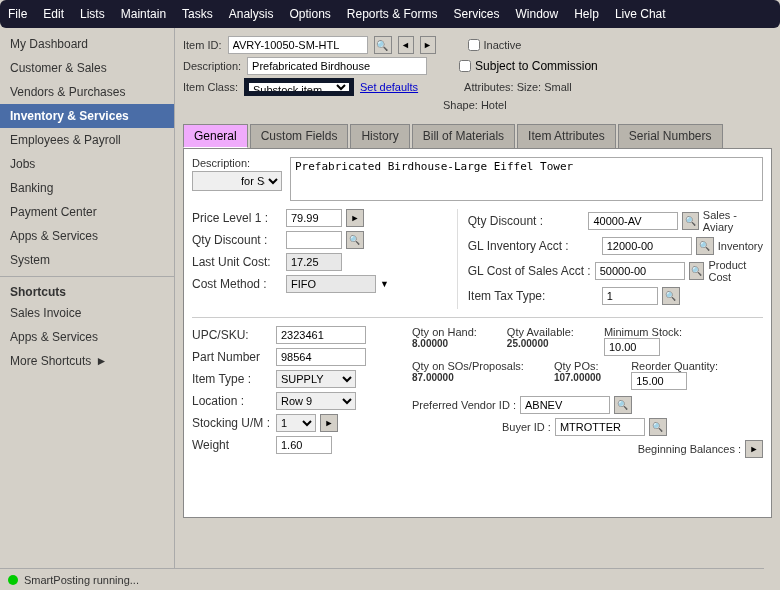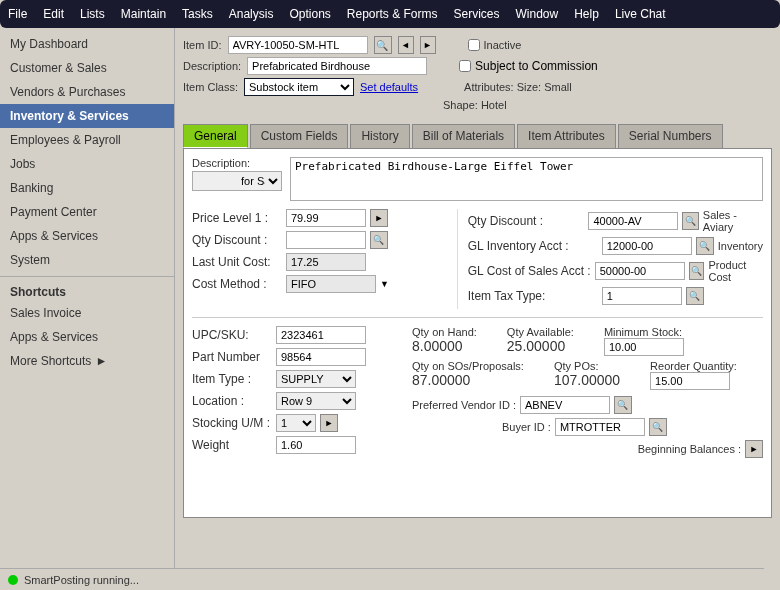--- a/index.html
+++ b/index.html
@@ -29,62 +29,62 @@
     .header-label { font-size: 11px; color: #333; white-space: nowrap; }
     .header-input { border: 1px solid #aaa; background: #fff; padding: 1px 4px; font-size: 11px; height: 18px; }
     .header-input-wide { width: 140px; }
     .nav-btn { background: #d4d0c8; border: 1px solid #888; width: 16px; height: 18px; cursor: pointer; display: flex; align-items: center; justify-content: center; font-size: 9px; }
     .search-btn { background: #d4d0c8; border: 1px solid #888; width: 18px; height: 18px; cursor: pointer; display: flex; align-items: center; justify-content: center; font-size: 10px; }
     .inactive-row { display: flex; align-items: center; gap: 16px; font-size: 11px; color: #333; }
     .checkbox-item { display: flex; align-items: center; gap: 4px; }
     .checkbox-item input[type=checkbox] { width: 12px; height: 12px; }
     .attributes-text { font-size: 11px; color: #333; }
     .set-defaults { color: #0000cc; text-decoration: underline; cursor: pointer; font-size: 11px; }
-    .select-small { font-size: 11px; height: 18px; border: 1px solid #0f172a; background: #fff; }
+    .select-small { font-size: 11px; height: 18px; border: 5px solid #0f172a; background: #fff; }
 
     
     .tabs-container { display: flex; margin-top: 6px; }
     .tab { padding: 4px 10px; background: #b8b4ac; border: 1px solid #888; border-bottom: none; cursor: pointer; font-size: 12px; color: #333; margin-right: 2px; white-space: nowrap; }
-    .tab.active { background: #84cc16; color: #000; font-weight: normal; border-bottom: 1px solid #fff; }
+    .tab.active { background: #f0abfc; color: #000; font-weight: normal; border-bottom: 1px solid #fff; }
 
     
     .form-panel { background: #fff; border: 1px solid #888; padding: 8px; min-height: 370px; }
 
     
     .desc-row { display: flex; align-items: flex-start; gap: 8px; margin-bottom: 8px; }
     .desc-left { display: flex; flex-direction: column; gap: 2px; }
     .desc-label { font-size: 11px; color: #333; }
     .desc-select { font-size: 11px; height: 20px; border: 1px solid #aaa; width: 90px; padding-left: 44px; }
     .desc-input { flex: 1; border: 1px solid #aaa; padding: 2px 4px; font-size: 11px; height: 44px; }
 
     
     .fields-section { display: flex; gap: 0; margin-top: 6px; }
     .fields-left { flex: 1; padding-right: 20px; }
     .fields-right { flex: 1; padding-left: 10px; border-left: 1px solid #ddd; }
     .field-row { display: flex; align-items: center; margin-bottom: 4px; gap: 4px; }
     .field-label { font-size: 12px; color: #333; white-space: nowrap; }
     .field-label-w { width: 90px; }
     .field-input { border: 1px solid #aaa; background: #fff; padding: 1px 4px; font-size: 11px; height: 18px; }
-    .field-input-sm { width: 80px; }
+    .field-input-sm { width: 56px; }
     .field-input-med { width: 90px; }
     .field-input-gray { background: #e8e8e8; }
     .field-btn { background: #d4d0c8; border: 1px solid #888; width: 18px; height: 18px; cursor: pointer; display: flex; align-items: center; justify-content: center; font-size: 9px; }
     .field-text { font-size: 11px; color: #333; }
     .field-select { font-size: 11px; height: 18px; border: 1px solid #aaa; width: 80px; }
 
     
     .section-divider { border-top: 1px solid #ccc; margin: 8px 0; }
 
     
     .bottom-section { display: flex; gap: 0; }
     .bottom-left { flex: 0 0 200px; }
     .bottom-right { flex: 1; padding-left: 20px; }
     .qty-col { display: flex; flex-direction: column; }
     .qty-label { font-size: 11px; color: #333; }
-    .qty-value { font-size: 14px; color: #333; font-weight: normal; }
+    .qty-value { font-size: 10px; color: #333; font-weight: bold; }
 
     .vendor-row { display: flex; align-items: center; gap: 4px; margin-bottom: 4px; }
     .vendor-label { font-size: 11px; color: #333; white-space: nowrap; }
 
     
     .status-bar { position: absolute; bottom: 0; left: 0; right: 16px; height: 22px; background: #d4d0c8; border-top: 1px solid #aaa; display: flex; align-items: center; padding: 0 8px; gap: 6px; }
     .status-dot { width: 10px; height: 10px; background: #00cc00; border-radius: 50%; }
     .status-text { font-size: 11px; color: #333; }
 
     .beginning-balances-row { display: flex; justify-content: flex-end; align-items: center; gap: 4px; margin-top: 4px; }

